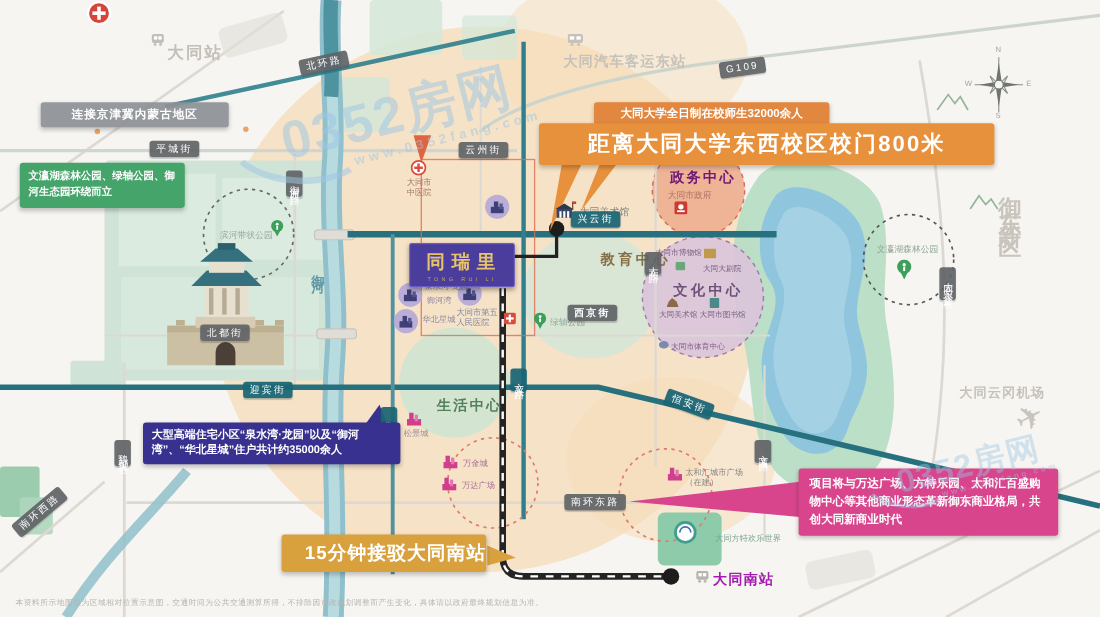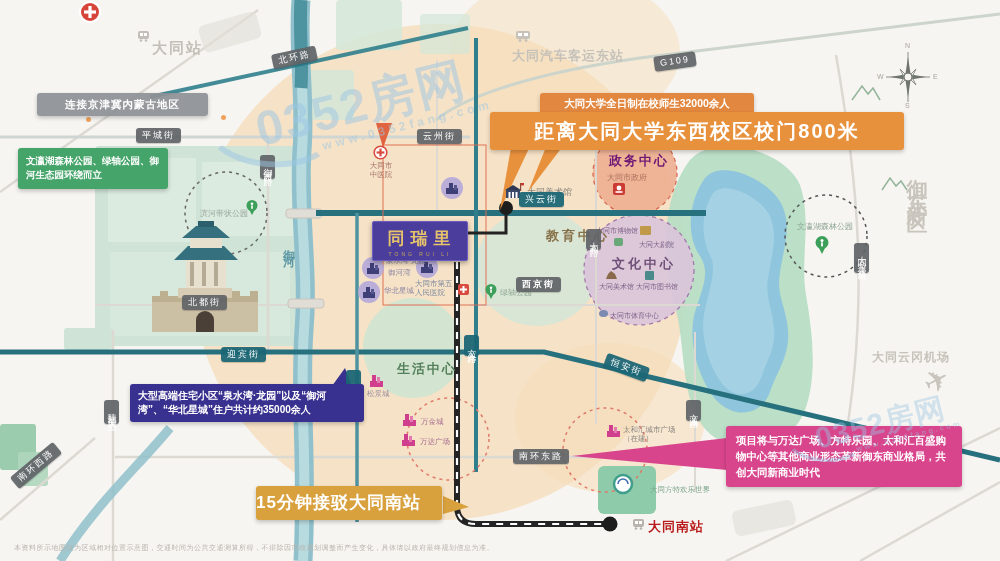--- a/index.html
+++ b/index.html
@@ -365,21 +365,21 @@
   <span class="dist" style="left:903px;top:162px;writing-mode:vertical-rl;font-size:21px;letter-spacing:12px;color:#c9c5bd;">御东新区</span>
   <span class="dist" style="left:609px;top:152px;font-size:13px;letter-spacing:2px;color:#701a75;">政务中心</span>
   <span class="dist" style="left:607px;top:172px;font-size:8px;font-weight:normal;color:#ad7361;">大同市政府</span>
   <span class="dist" style="left:546px;top:227px;font-size:13px;letter-spacing:3px;color:#867048;">教育中心</span>
   <span class="dist" style="left:612px;top:255px;font-size:13px;letter-spacing:3px;color:#6f5078;">文化中心</span>
   <span class="dist" style="left:397px;top:360px;font-size:13px;letter-spacing:2px;color:#55805c;">生活中心</span>
   <span class="dist" style="left:280px;top:240px;writing-mode:vertical-rl;font-size:12px;letter-spacing:6px;color:#5f99a6;">御河</span>
 
   <span class="dist" style="left:152px;top:28px;font-size:15px;letter-spacing:2px;color:#c3bfb8;margin-top:11px;">大同站</span>
   <span class="dist" style="left:512px;top:47px;font-size:13px;letter-spacing:1px;color:#c6c2ba;">大同汽车客运东站</span>
-  <span class="dist" style="left:648px;top:518px;font-size:13px;letter-spacing:1px;color:#b91c1c;">大同南站</span>
+  <span class="dist" style="left:648px;top:518px;font-size:13px;letter-spacing:1px;color:#a21caf;">大同南站</span>
   <span class="dist" style="left:872px;top:349px;font-size:12px;letter-spacing:1px;color:#c6c2ba;">大同云冈机场</span>
 
   <span class="plc" style="left:527px;top:187px;font-size:9px;">大同美术馆</span>
   <span class="plc wrap" style="left:368px;top:161px;width:26px;text-align:center;color:#a8766a;font-size:7.5px;">大同市中医院</span>
   <span class="plc wrap" style="left:415px;top:279px;width:40px;color:#7e8aa0;font-size:7.5px;">大同市第五人民医院</span>
   <span class="plc" style="left:500px;top:288px;color:#8fa796;">绿轴公园</span>
   <span class="plc" style="left:797px;top:222px;color:#8fa796;">文瀛湖森林公园</span>
   <span class="plc" style="left:200px;top:209px;color:#9aa79b;">滨河带状公园</span>
   <span class="plc" style="left:386px;top:256px;color:#8d89a6;font-size:7.5px;">泉水湾·龙园</span>
   <span class="plc" style="left:388px;top:268px;color:#8d89a6;font-size:7.5px;">御河湾</span>
@@ -398,21 +398,21 @@
   <div class="proj">
     <div class="nm">同瑞里</div>
     <div class="tg">TONG RUI LI</div>
   </div>
 
   <div class="co" style="left:37px;top:93px;padding:4px 28px;font-size:10.5px;background:rgba(142,146,150,.94);letter-spacing:1px;">连接京津冀内蒙古地区</div>
   <div class="co" style="left:18px;top:148px;width:134px;padding:6px 8px;font-size:9.5px;background:#45a469;line-height:1.5;">文瀛湖森林公园、绿轴公园、御河生态园环绕而立</div>
   <div class="co" style="left:540px;top:93px;width:202px;padding:3px 6px;font-size:10.5px;background:#e2873f;text-align:center;">大同大学全日制在校师生32000余人</div>
   <div class="co" style="left:490px;top:112px;width:414px;padding:5px 0;font-size:20px;background:#e8913d;text-align:center;letter-spacing:2px;">距离大同大学东西校区校门800米</div>
   <div class="co" style="left:130px;top:384px;width:218px;padding:5px 8px;font-size:10px;background:#39318f;">大型高端住宅小区“泉水湾·龙园”以及“御河湾”、“华北星城”住户共计约35000余人</div>
-  <div class="co" style="left:256px;top:486px;width:186px;padding:5px 0;font-size:17px;background:#d9a13e;text-align:left;letter-spacing:1px;">15分钟接驳大同南站</div>
+  <div class="co" style="left:256px;top:486px;width:186px;padding:5px 0;font-size:17px;background:#d9a13e;text-align:right;letter-spacing:1px;">15分钟接驳大同南站</div>
   <div class="co" style="left:726px;top:426px;width:216px;padding:7px 10px;font-size:10.5px;background:#d8458c;line-height:1.5;">项目将与万达广场、方特乐园、太和汇百盛购物中心等其他商业形态革新御东商业格局，共创大同新商业时代</div>
 
   <div class="compass">
     <svg width="52" height="66">
       <line x1="26" y1="8" x2="26" y2="58" stroke="#8a8f8a" stroke-width="1"></line>
       <line x1="4" y1="33" x2="48" y2="33" stroke="#8a8f8a" stroke-width="1"></line>
       <polygon points="26,13 29,33 26,53 23,33" fill="#6f746f"></polygon>
       <polygon points="8,33 26,36 44,33 26,30" fill="#6f746f"></polygon>
       <polygon points="26,33 34,25 30,33 34,41 26,33 18,41 22,33 18,25" fill="none" stroke="#8a8f8a" stroke-width="1"></polygon>
       <circle cx="26" cy="33" r="4" fill="#f7f5f1" stroke="#6f746f" stroke-width="1"></circle>

